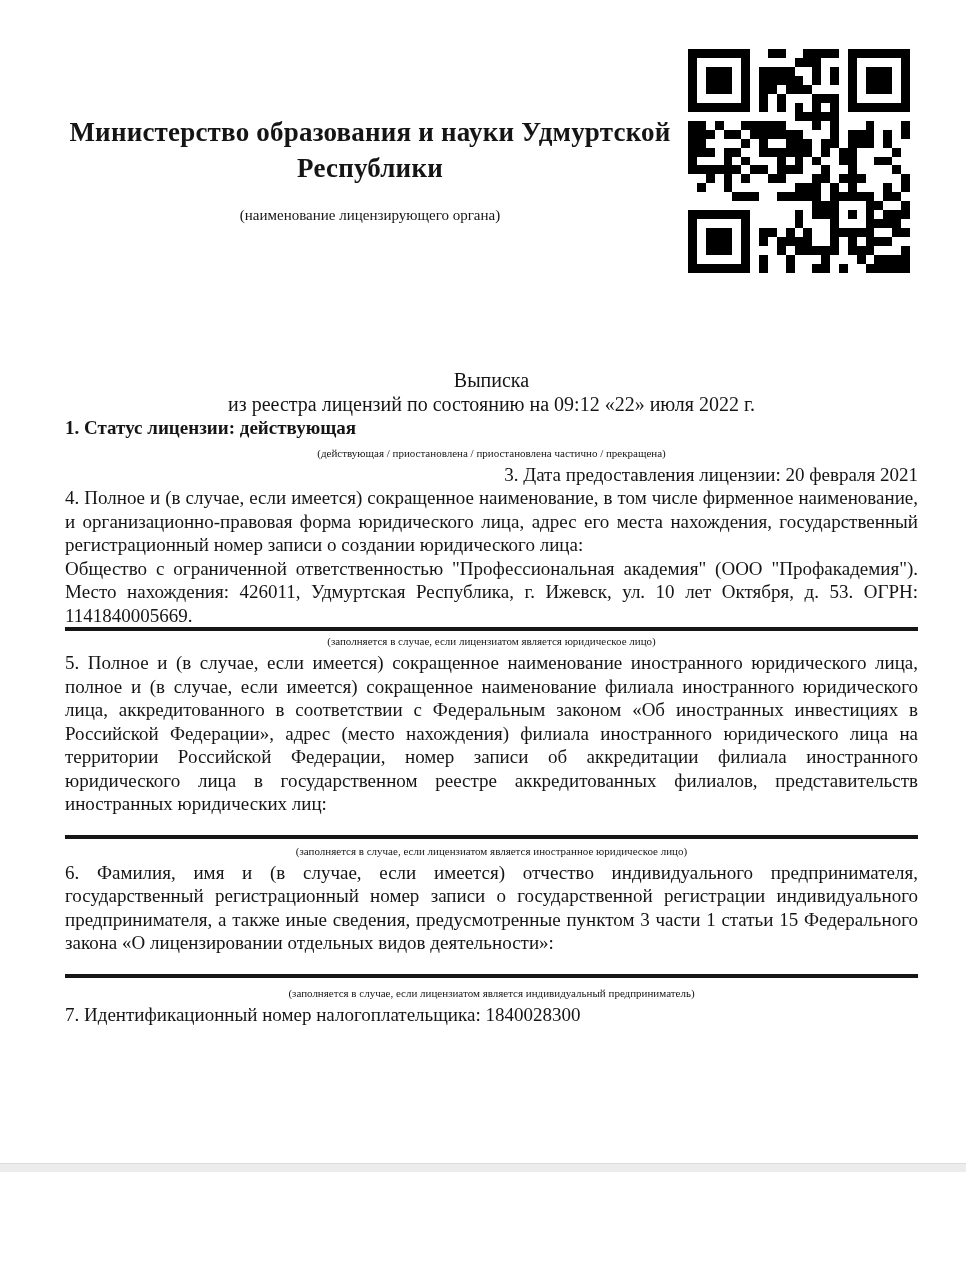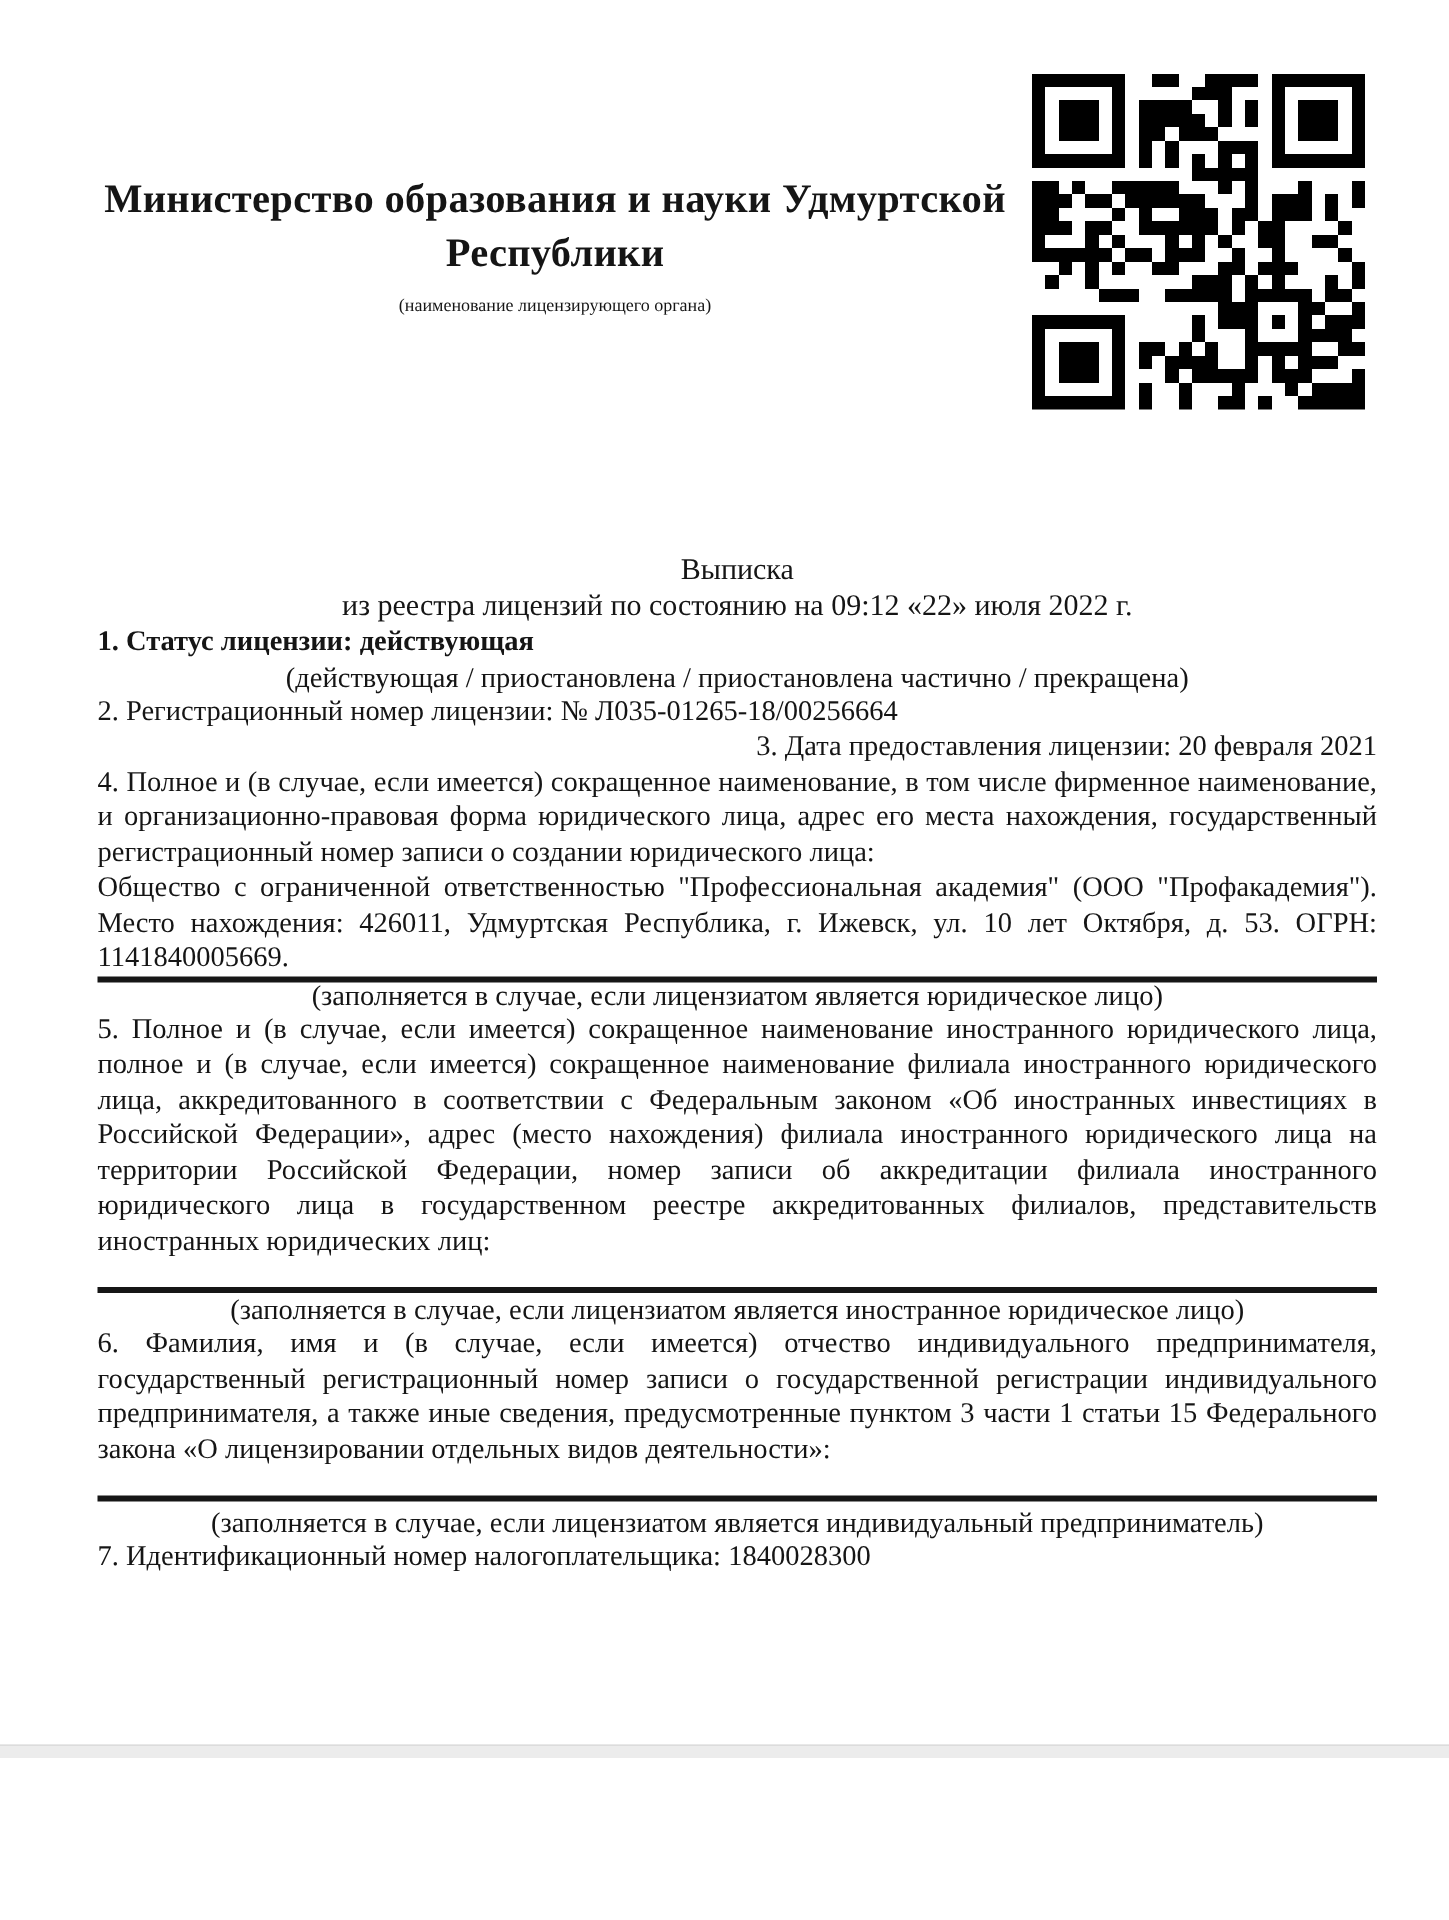--- a/index.html
+++ b/index.html
@@ -23,22 +23,22 @@
     text-align: center;
   }
   .title-line {
     display: block;
     font-size: 27px;
     font-weight: bold;
     line-height: 36px;
     letter-spacing: 0.2px;
   }
   .title-caption {
-    margin-top: 7px;
-    font-size: 12px;
+    margin-top: 19px;
+    font-size: 15px;
     line-height: 20px;
   }
 
   .qr {
     position: absolute;
     left: 688px;
     top: 49px;
     width: 222px;
     height: 224px;
   }
@@ -55,21 +55,21 @@
   }
   .doc-body p { margin: 0; }
 
   .heading { text-align: center; }
   .heading span { display: block; font-size: 20px; line-height: 24px; }
 
   .item { text-align: left; }
   .just { text-align: justify; text-justify: inter-word; }
 
   .note {
-    font-size: 19px;
+    font-size: 11px;
     line-height: 20px;
     text-align: center;
   }
 
   .rule {
     height: 4px;
     background: #161616;
     width: 100%;
   }
 
@@ -457,21 +457,20 @@
   <div class="doc-body">
 
     <div class="heading">
       <span>Выписка</span>
       <span>из реестра лицензий по состоянию на 09:12 «22» июля 2022 г.</span>
     </div>
 
     <p class="item mt-item1">1. Статус лицензии: действующая</p>
     <div class="note mt-note1">(действующая / приостановлена / приостановлена частично / прекращена)</div>
 
-    <p class="item mt-item2">2. Регистрационный номер лицензии: № Л035-01265-18/00256664</p>
 
     <p class="item mt-item3">3. Дата предоставления лицензии: 20 февраля 2021</p>
 
     <p class="item just mt-item4">4. Полное и (в случае, если имеется) сокращенное наименование, в том числе фирменное наименование, и организационно-правовая форма юридического лица, адрес его места нахождения, государственный регистрационный номер записи о создании юридического лица:</p>
     <p class="item just">Общество с ограниченной ответственностью "Профессиональная академия" (ООО "Профакадемия"). Место нахождения: 426011, Удмуртская Республика, г. Ижевск, ул. 10 лет Октября, д. 53. ОГРН: 1141840005669.</p>
     <div class="rule mt-rule4"></div>
     <div class="note mt-note4">(заполняется в случае, если лицензиатом является юридическое лицо)</div>
 
     <p class="item just mt-item5">5. Полное и (в случае, если имеется) сокращенное наименование иностранного юридического лица, полное и (в случае, если имеется) сокращенное наименование филиала иностранного юридического лица, аккредитованного в соответствии с Федеральным законом «Об иностранных инвестициях в Российской Федерации», адрес (место нахождения) филиала иностранного юридического лица на территории Российской Федерации, номер записи об аккредитации филиала иностранного юридического лица в государственном реестре аккредитованных филиалов, представительств иностранных юридических лиц:</p>
     <div class="rule mt-rule5"></div>

